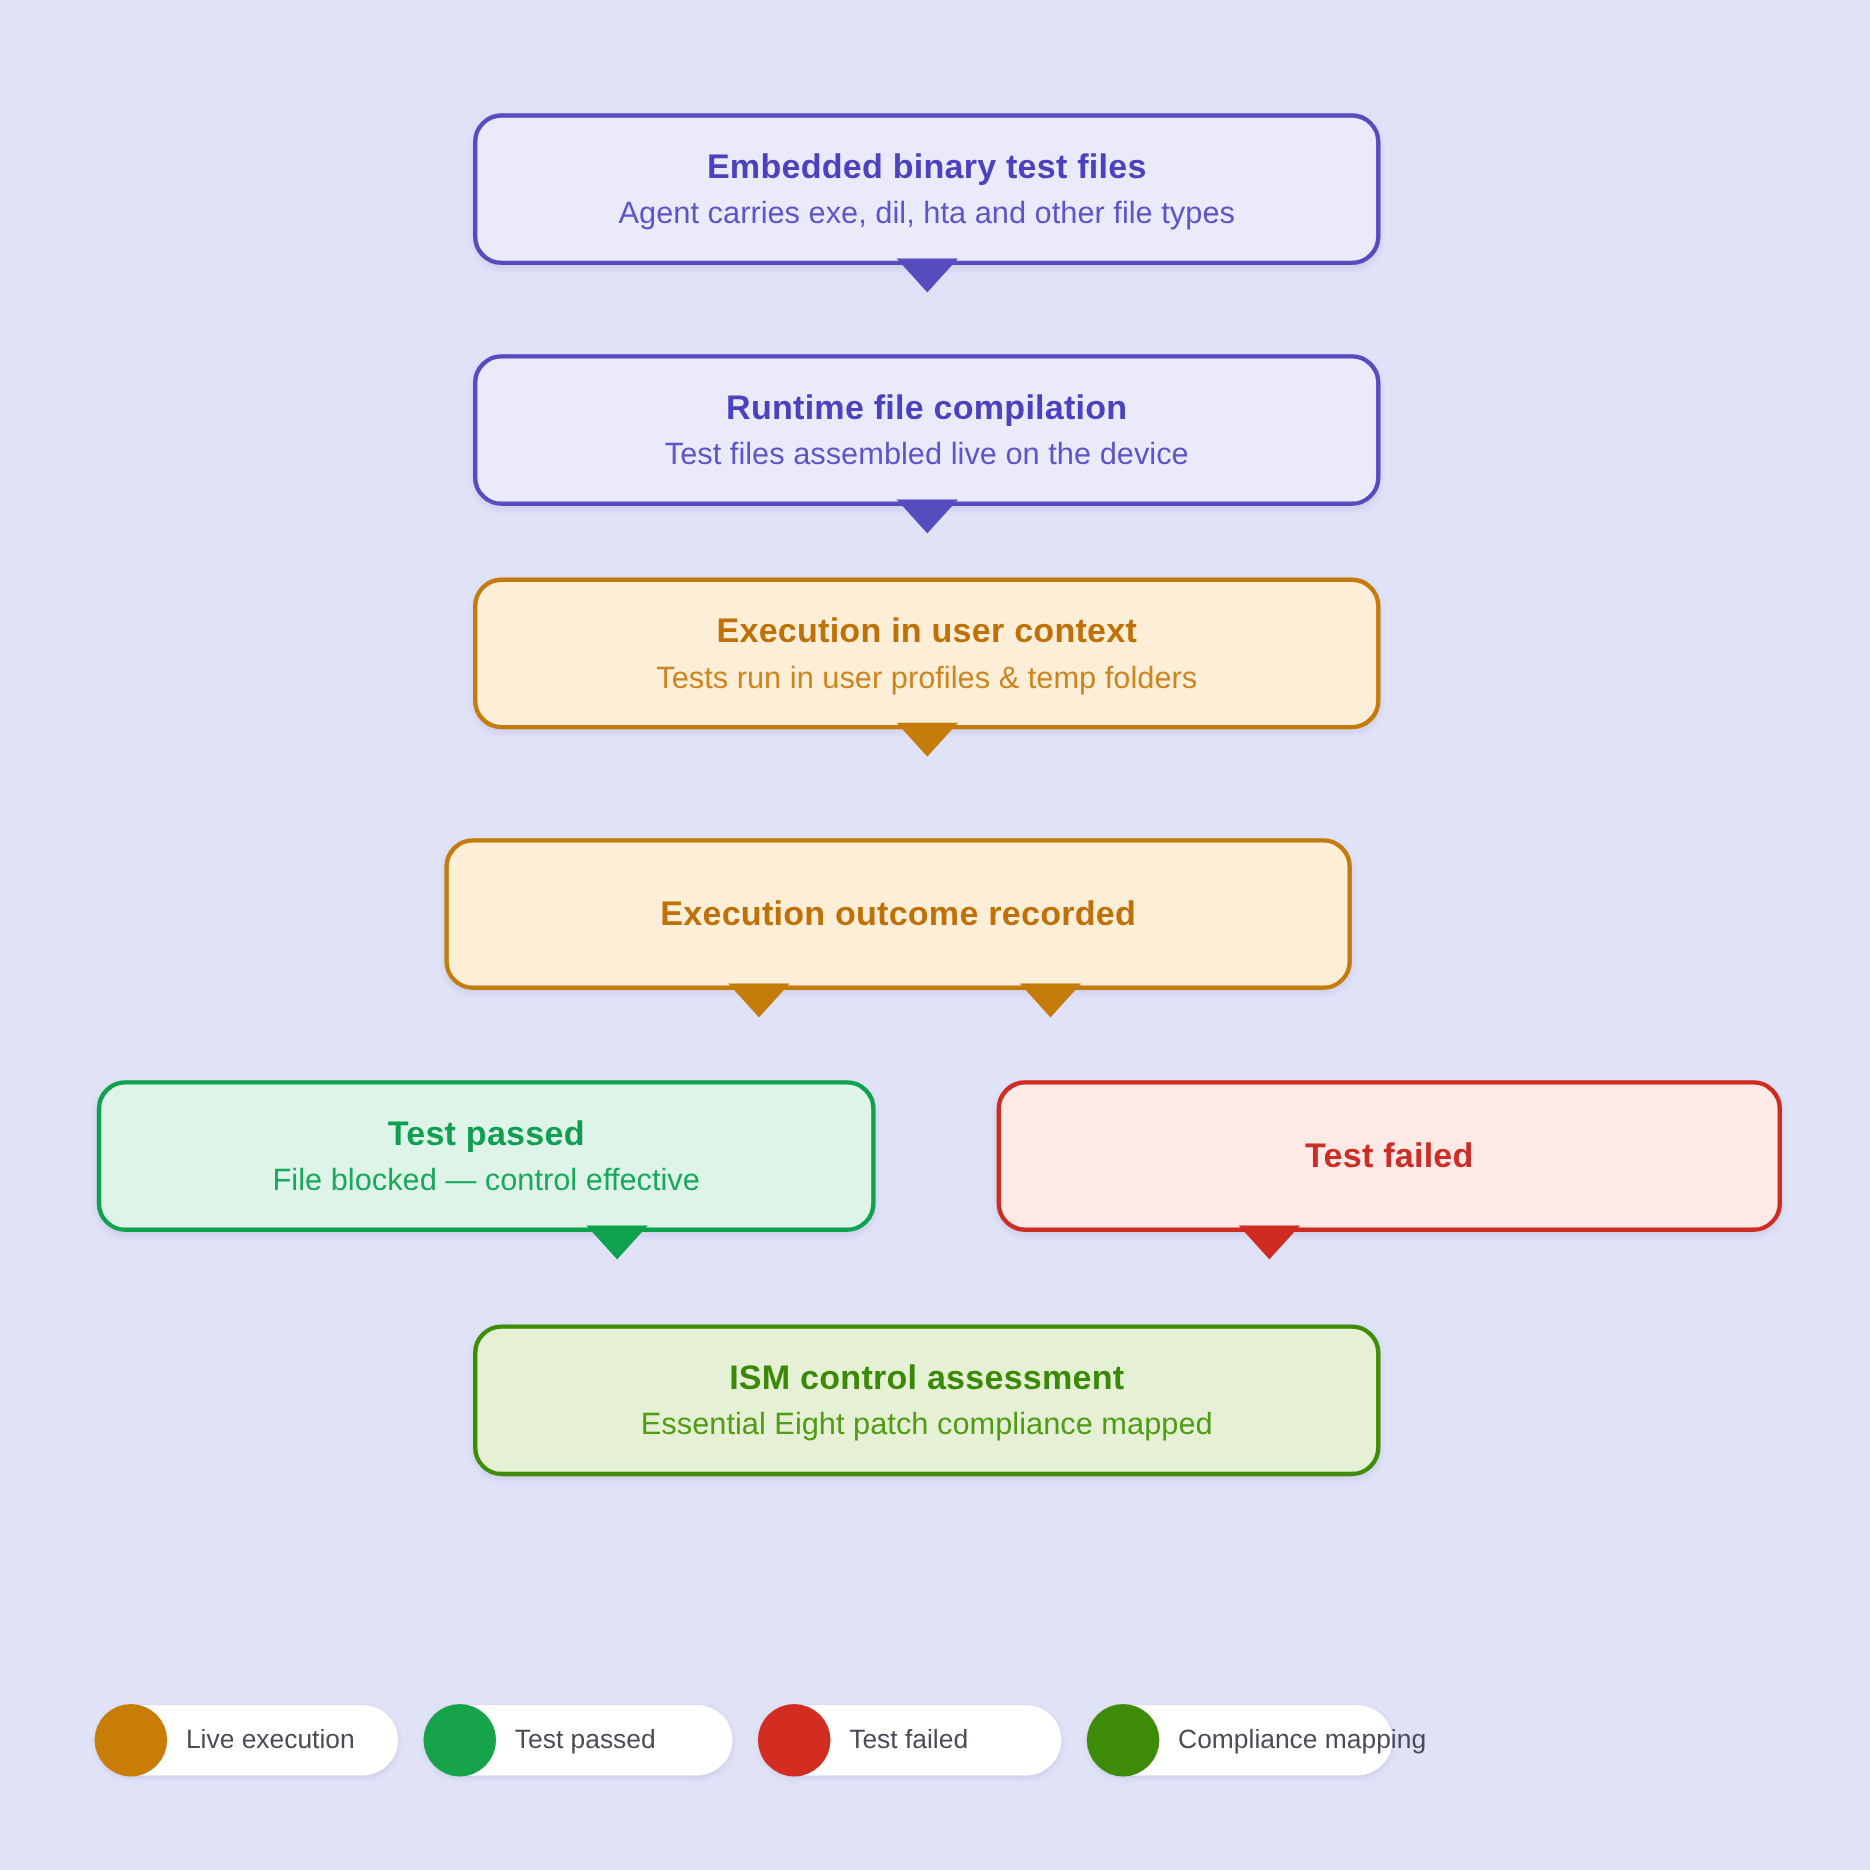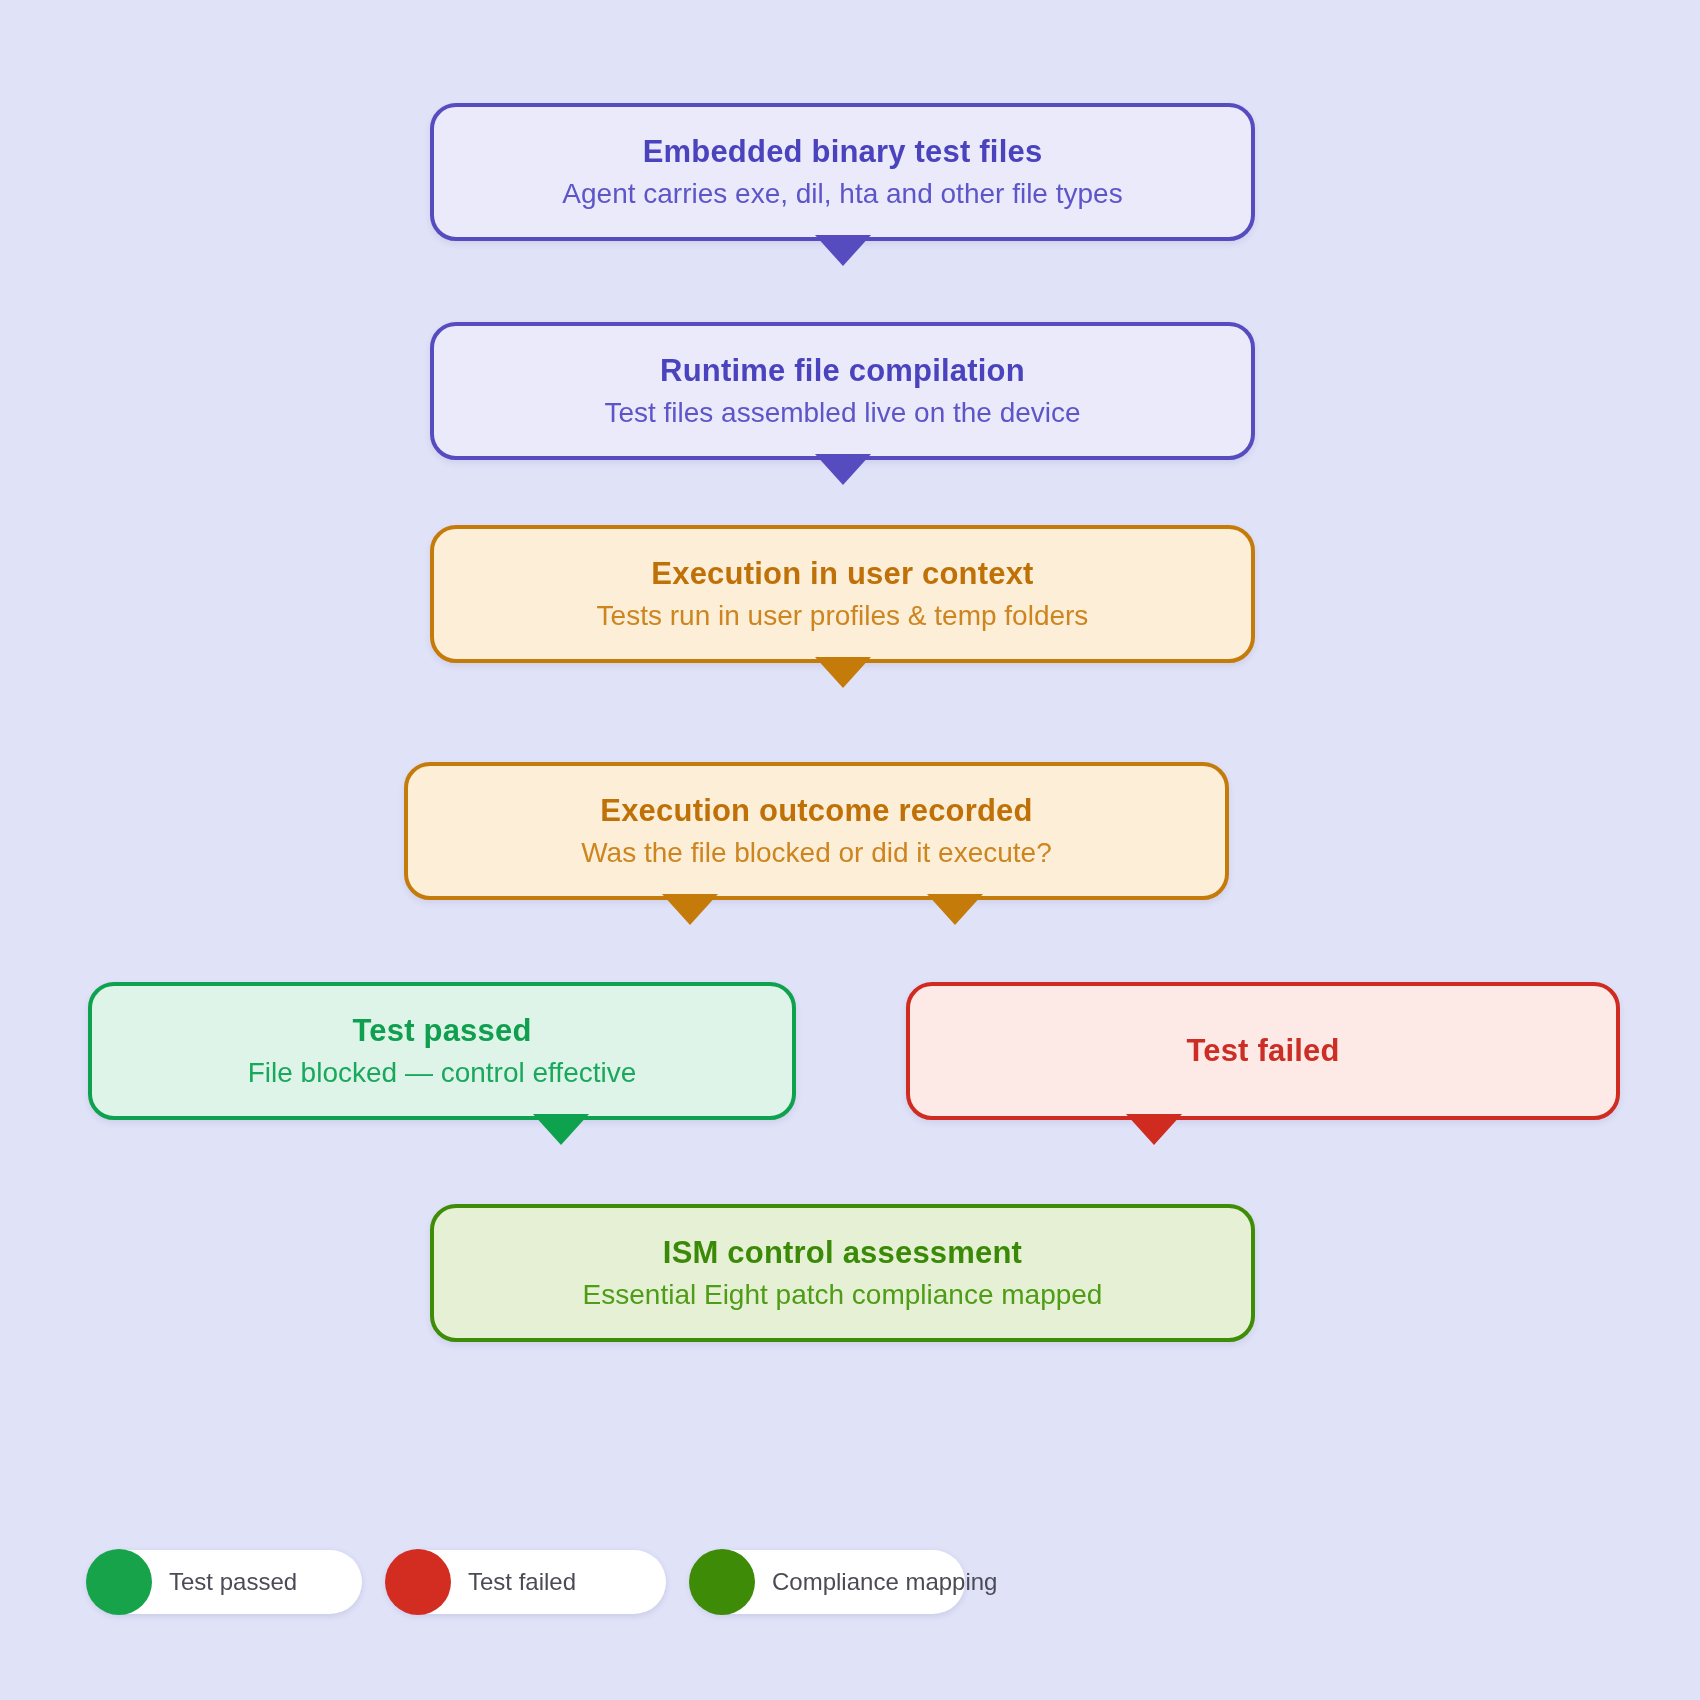--- a/index.html
+++ b/index.html
@@ -109,21 +109,20 @@
   </section>
 
   <section class="node theme-orange pos-3">
     <h2 class="node-title">Execution in user context</h2>
     <p class="node-subtitle">Tests run in user profiles &amp; temp folders</p>
     <span class="arrow at-center"></span>
   </section>
 
   <section class="node theme-orange pos-4">
     <h2 class="node-title">Execution outcome recorded</h2>
-    <p class="node-subtitle">Was the file blocked or did it execute?</p>
     <span class="arrow at-third"></span>
     <span class="arrow at-two-thirds"></span>
   </section>
 
   <section class="node theme-green pos-5">
     <h2 class="node-title">Test passed</h2>
     <p class="node-subtitle">File blocked — control effective</p>
     <span class="arrow at-two-thirds"></span>
   </section>
 
@@ -132,20 +131,24 @@
     <span class="arrow at-third"></span>
   </section>
 
   <section class="node theme-olive pos-7">
     <h2 class="node-title">ISM control assessment</h2>
     <p class="node-subtitle">Essential Eight patch compliance mapped</p>
   </section>
 
   <div class="legend">
     <div class="pill">
+      <span class="dot" style="background: rgb(200, 125, 6);"></span>
+      <span>Live execution</span>
+    </div>
+    <div class="pill">
       <span class="dot" style="background: rgb(22, 163, 74);"></span>
       <span>Test passed</span>
     </div>
     <div class="pill">
       <span class="dot" style="background: rgb(210, 45, 32);"></span>
       <span>Test failed</span>
     </div>
     <div class="pill">
       <span class="dot" style="background: rgb(61, 139, 6);"></span>
       <span>Compliance mapping</span>

